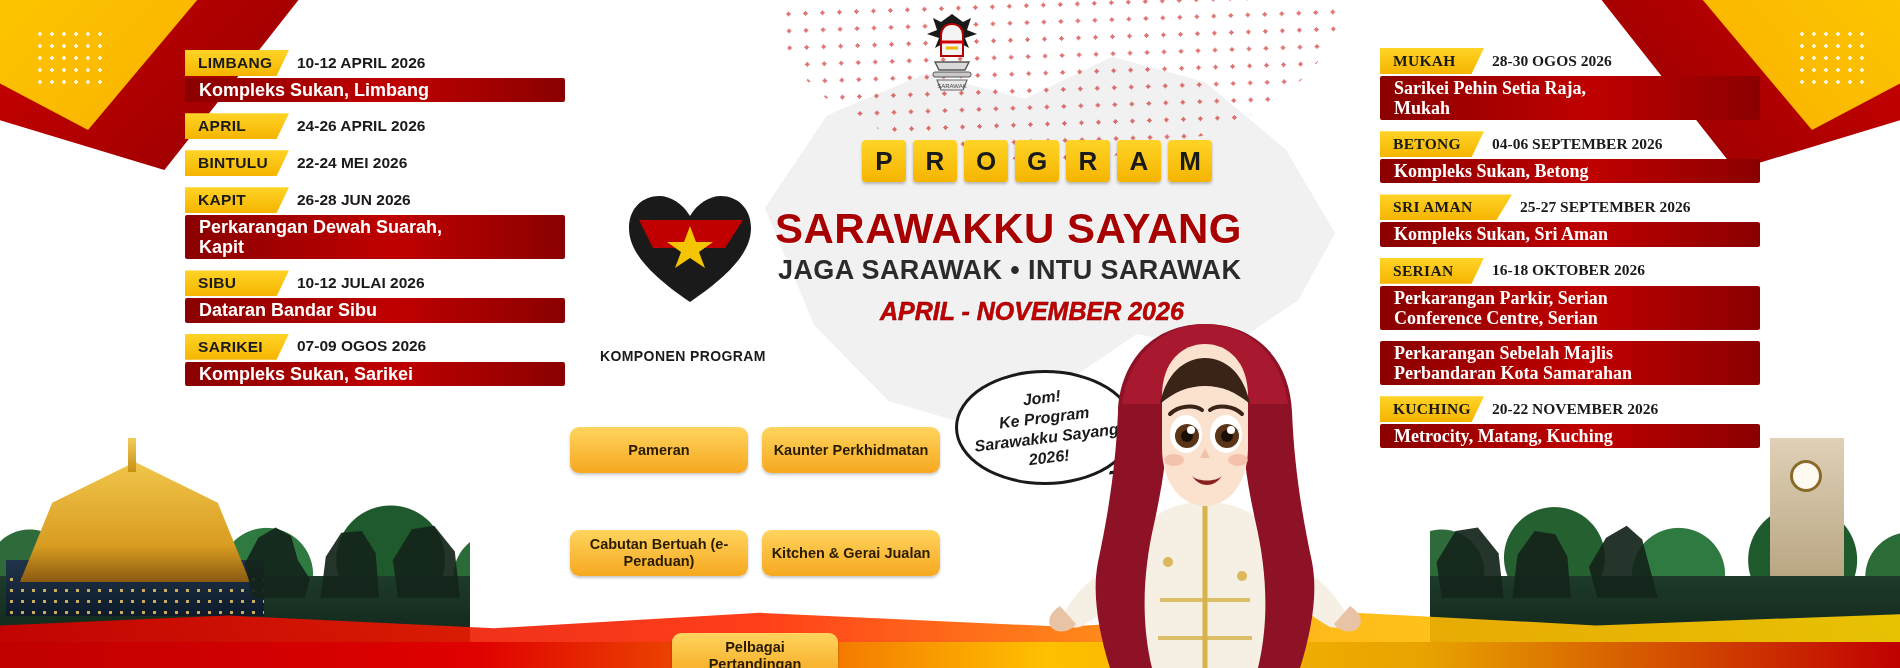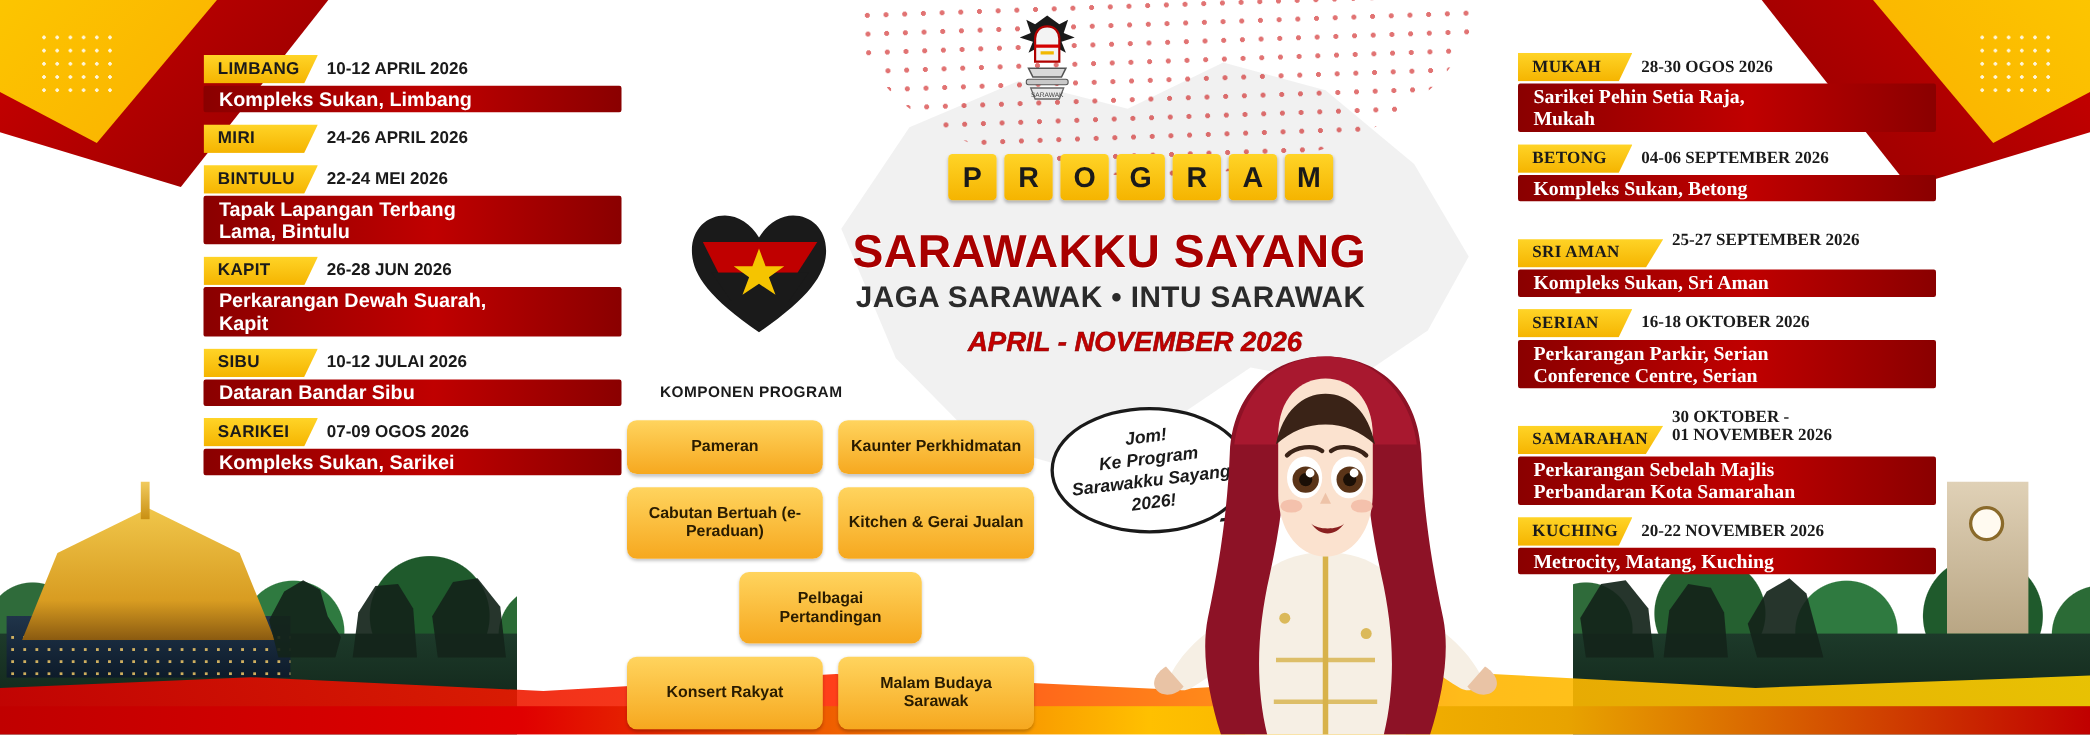--- a/index.html
+++ b/index.html
@@ -192,22 +192,23 @@
   .komp-row { display: flex; gap: 14px; margin-bottom: 12px; }
   .komp-pill {
     flex: 1;
     min-height: 46px;
     background: linear-gradient(180deg, #ffd45e 0%, #f6a81f 100%);
     border-radius: 9px;
     display: flex; align-items: center; justify-content: center;
     text-align: center;
     font-size: 14.5px; font-weight: bold; color: #2a1c00;
     line-height: 1.15;
-    padding: 16px 8px;
+    padding: 4px 8px;
     box-shadow: 0 2px 3px rgba(0,0,0,.22);
+    margin-top: 45px;
   }
   .komp-row.single { justify-content: center; }
   .komp-row.single .komp-pill { flex: 0 0 166px; }
 
   
   .bubble {
     position: absolute; left: 955px; top: 370px;
     width: 180px; height: 115px;
     background: #ffffff;
     border: 3px solid #1a1a1a;
@@ -249,21 +250,21 @@
   .event-head { display: flex; align-items: center; gap: 0; }
   .city-chip {
     background: linear-gradient(180deg, #ffd427 0%, #f5b400 100%);
     color: #1a1a1a;
     font-weight: bold; font-size: 15.5px;
     padding: 4px 13px 4px 13px;
     letter-spacing: .3px;
     clip-path: polygon(0 0, 100% 0, 88% 100%, 0 100%);
     min-width: 104px;
   }
-  .city-chip.wide { min-width: 132px; margin-top: 23px; }
+  .city-chip.wide { min-width: 132px; }
   .event-date {
     font-weight: bold; font-size: 15.5px; color: #1a1a1a;
     padding-left: 8px;
     line-height: 1.05;
     white-space: pre-line;
   }
   .event-venue {
     margin-top: 2px;
     background: linear-gradient(90deg, #8a0000 0%, #c00000 55%, #8a0000 100%);
     color: #ffffff;
@@ -429,31 +430,29 @@
   <div class="list list-left">
     <div class="event">
       <div class="event-head">
         <span class="city-chip">LIMBANG</span>
         <span class="event-date">10-12 APRIL 2026</span>
       </div>
       <div class="event-venue">Kompleks Sukan, Limbang</div>
     </div>
     <div class="event">
       <div class="event-head">
-        <span class="city-chip">MIRI</span>
+        <span class="city-chip">APRIL</span>
         <span class="event-date">24-26 APRIL 2026</span>
       </div>
     </div>
     <div class="event">
       <div class="event-head">
         <span class="city-chip">BINTULU</span>
         <span class="event-date">22-24 MEI 2026</span>
       </div>
-      <div class="event-venue">Tapak Lapangan Terbang
-Lama, Bintulu</div>
     </div>
     <div class="event">
       <div class="event-head">
         <span class="city-chip">KAPIT</span>
         <span class="event-date">26-28 JUN 2026</span>
       </div>
       <div class="event-venue">Perkarangan Dewah Suarah,
 Kapit</div>
     </div>
     <div class="event">
@@ -497,25 +496,20 @@
     </div>
     <div class="event">
       <div class="event-head">
         <span class="city-chip">SERIAN</span>
         <span class="event-date">16-18 OKTOBER 2026</span>
       </div>
       <div class="event-venue">Perkarangan Parkir, Serian
 Conference Centre, Serian</div>
     </div>
     <div class="event">
-      <div class="event-head">
-        <span class="city-chip wide">SAMARAHAN</span>
-        <span class="event-date">30 OKTOBER -
-01 NOVEMBER 2026</span>
-      </div>
       <div class="event-venue">Perkarangan Sebelah Majlis
 Perbandaran Kota Samarahan</div>
     </div>
     <div class="event">
       <div class="event-head">
         <span class="city-chip">KUCHING</span>
         <span class="event-date">20-22 NOVEMBER 2026</span>
       </div>
       <div class="event-venue">Metrocity, Matang, Kuching</div>
     </div>

